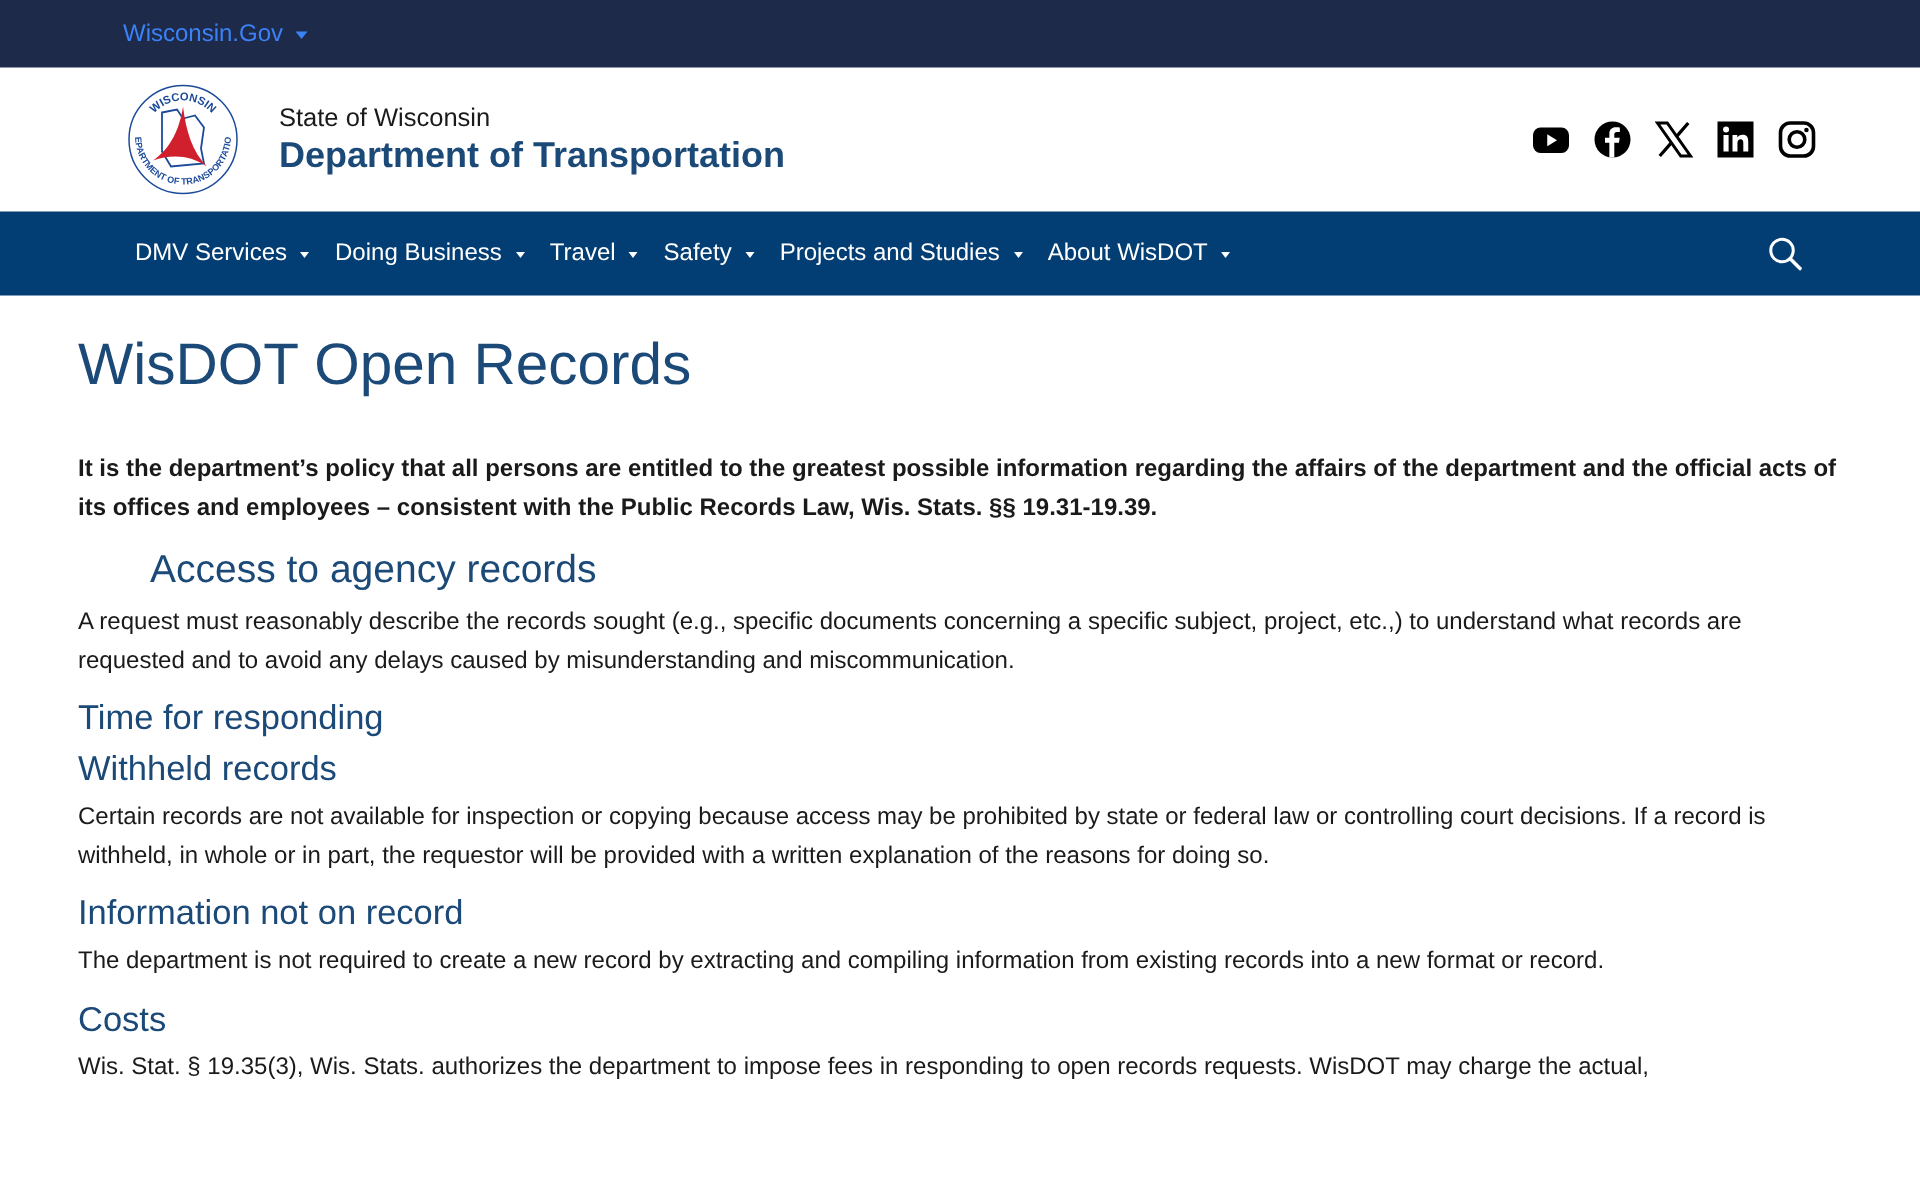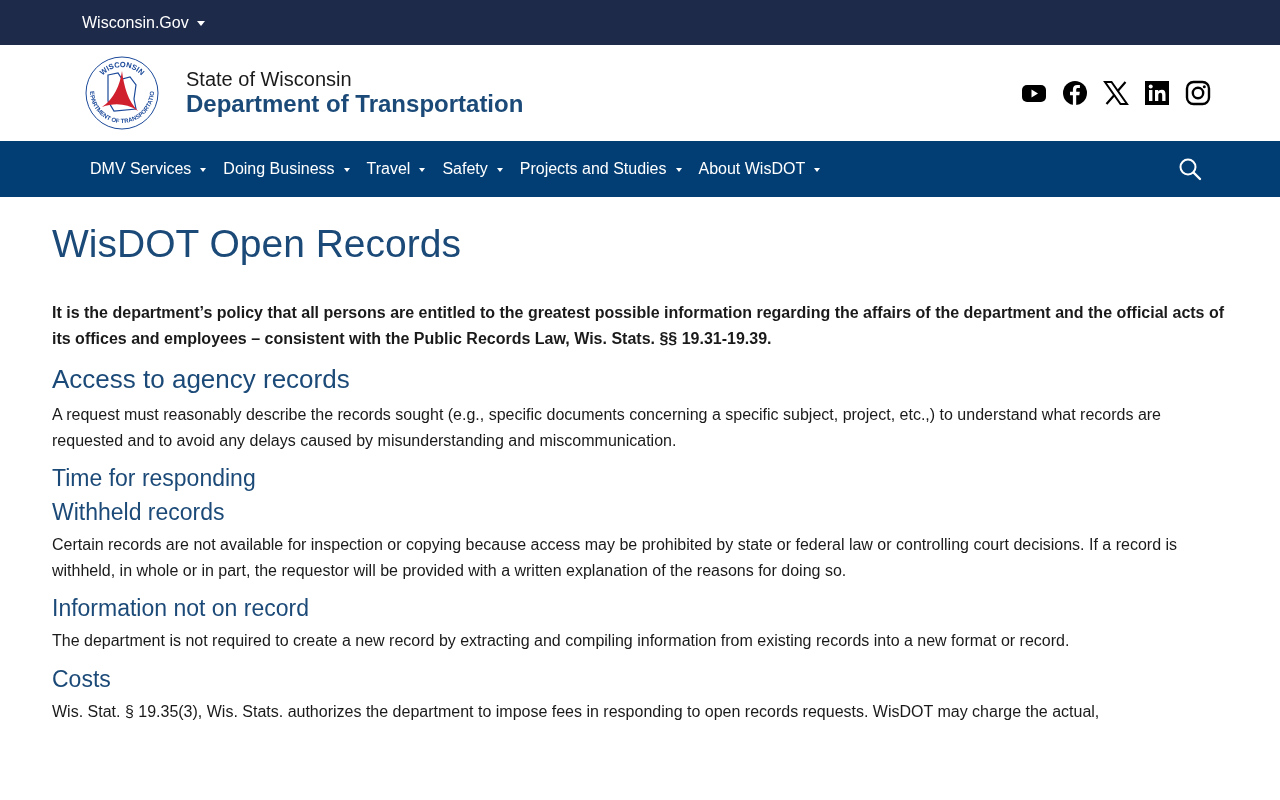--- a/index.html
+++ b/index.html
@@ -1,49 +1,49 @@
 <!DOCTYPE html>
 <html><head>
 <meta charset="utf-8">
 <style>
   * { box-sizing: border-box; margin: 0; padding: 0; }
   html, body { width: 1280px; height: 800px; overflow: hidden; background: #ffffff; }
   body { font-family: "Liberation Sans", sans-serif; color: #1a1a1a; }
 
   
   .gov-bar { height: 45px; background: #1d2a4a; display: flex; align-items: center; padding-left: 82px; }
-  .gov-link { color: #ffffff; font-size: 16px; display: flex; align-items: center; cursor: pointer; }
+  .gov-link { color: #3b82f6; font-size: 16px; display: flex; align-items: center; cursor: pointer; }
   .caret { display: inline-block; width: 0; height: 0; border-left: 4px solid transparent; border-right: 4px solid transparent; border-top: 5px solid currentColor; margin-left: 8px; margin-top: 1px; }
 
   
   .site-header { height: 96px; display: flex; align-items: center; justify-content: space-between; padding: 0 82px 0 84px; }
   .brand { display: flex; align-items: center; }
   .logo { width: 76px; height: 76px; margin-right: 26px; }
   .brand-text { display: flex; flex-direction: column; }
-  .brand-sub { font-size: 20px; color: #1a1a1a; line-height: 22px; }
+  .brand-sub { font-size: 17px; color: #1a1a1a; line-height: 22px; }
   .brand-title { font-size: 24px; font-weight: bold; color: #1c4a78; line-height: 28px; }
   .social { display: flex; align-items: center; gap: 15px; margin-right: -13px; }
   .social a { width: 26px; height: 26px; display: flex; align-items: center; justify-content: center; cursor: pointer; }
   .social svg { width: 26px; height: 26px; }
 
   
   .main-nav { height: 56px; background: #023d73; display: flex; align-items: center; justify-content: space-between; padding: 0 82px 0 90px; }
   .nav-items { display: flex; align-items: center; }
   .nav-item { color: #ffffff; font-size: 16px; display: flex; align-items: center; margin-right: 17px; cursor: pointer; text-align: center; }
   .nav-item .caret { margin-left: 9px; border-top-width: 4px; border-left-width: 3.5px; border-right-width: 3.5px; }
   .search-btn { width: 26px; height: 26px; cursor: pointer; display: flex; align-items: center; justify-content: center; margin-right: -5px; }
 
   
   .content { padding: 0 52px; }
   h1.page-title { font-size: 39px; font-weight: normal; color: #1c4a78; line-height: 46px; margin-top: 24px; margin-bottom: 33px; }
   p { font-size: 16px; line-height: 25.5px; color: #1a1a1a; }
   h2 { font-size: 26px; font-weight: normal; color: #1c4a78; line-height: 32px; }
   h3 { font-size: 23px; font-weight: normal; color: #1c4a78; line-height: 28px; }
   .intro { margin-bottom: 12px; font-weight: bold; }
-  .h2-access { margin-bottom: 7px; }
+  .h2-access { margin-bottom: 7px; margin-left: 48px; }
   .section h3 { margin-bottom: 6px; }
   .section p { margin-bottom: 11px; }
 </style>
 </head>
 <body>
 
 <div class="gov-bar">
   <div class="gov-link">
     <span>Wisconsin.Gov</span>
     <span class="caret"></span>

